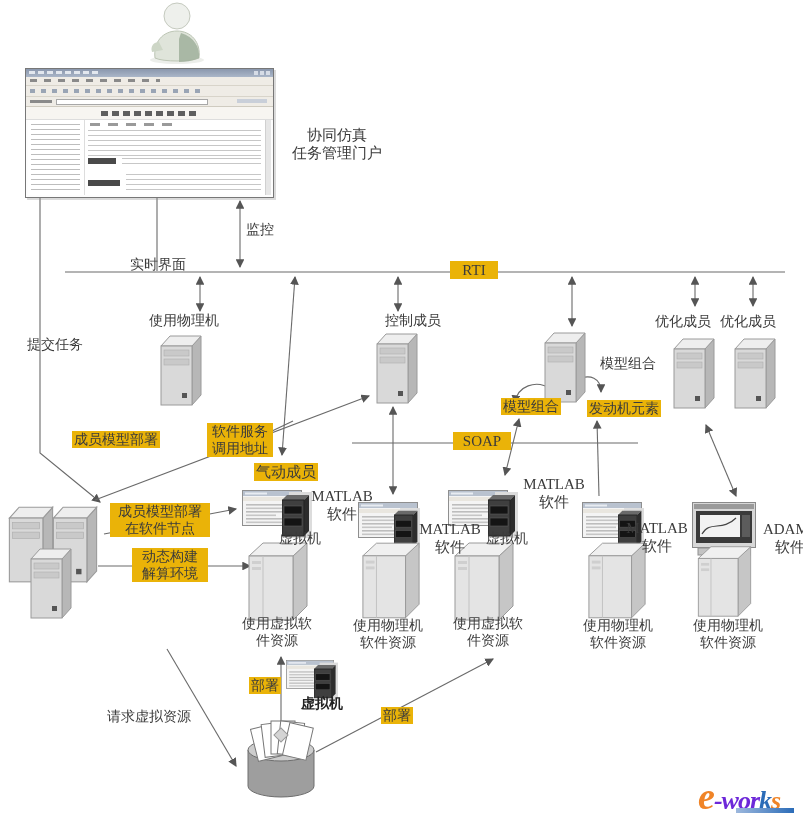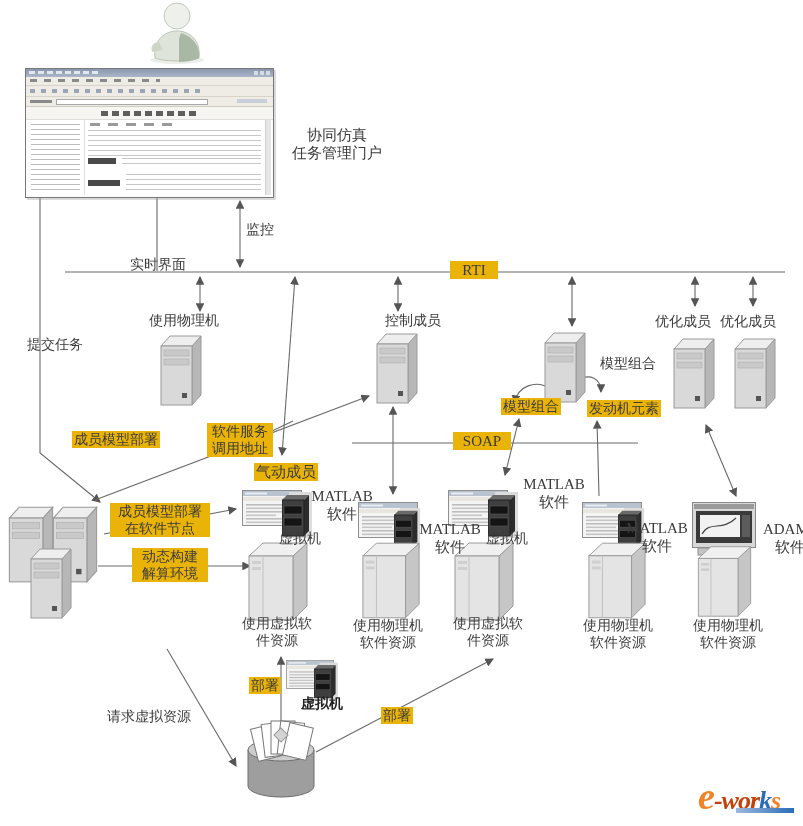--- a/index.html
+++ b/index.html
@@ -273,17 +273,17 @@
 软件资源</div>
   <div class="lbl ctr" style="left:684px;top:617px;width:88px;">使用物理机
 软件资源</div>
   <div class="lbl bold" style="left:301px;top:695px;">虚拟机</div>
   <div class="lbl wbg" style="left:249px;top:677px;">部署</div>
   <div class="lbl wbg" style="left:381px;top:707px;">部署</div>
   <div class="lbl" style="left:107px;top:708px;">请求虚拟资源</div>
   <div class="lbl ctr bold big" style="left:236px;top:836px;width:110px;">虚拟机模板库</div>
 
   <div class="logo">
-    <div class="txt"><span style="color:#f08427;font-size:38px;">e</span><span style="color:#c2410c;font-size:26px;">-wor</span><span style="color:#2b6cb8;font-size:26px;">k</span><span style="color:#f08427;font-size:26px;">s</span></div>
+    <div class="txt"><span style="color:#f08427;font-size:38px;">e</span><span style="color:#6d28d9;font-size:26px;">-wor</span><span style="color:#2b6cb8;font-size:26px;">k</span><span style="color:#f08427;font-size:26px;">s</span></div>
     <div class="bar"></div>
   </div>
 
 </div>
 
 </body></html>

